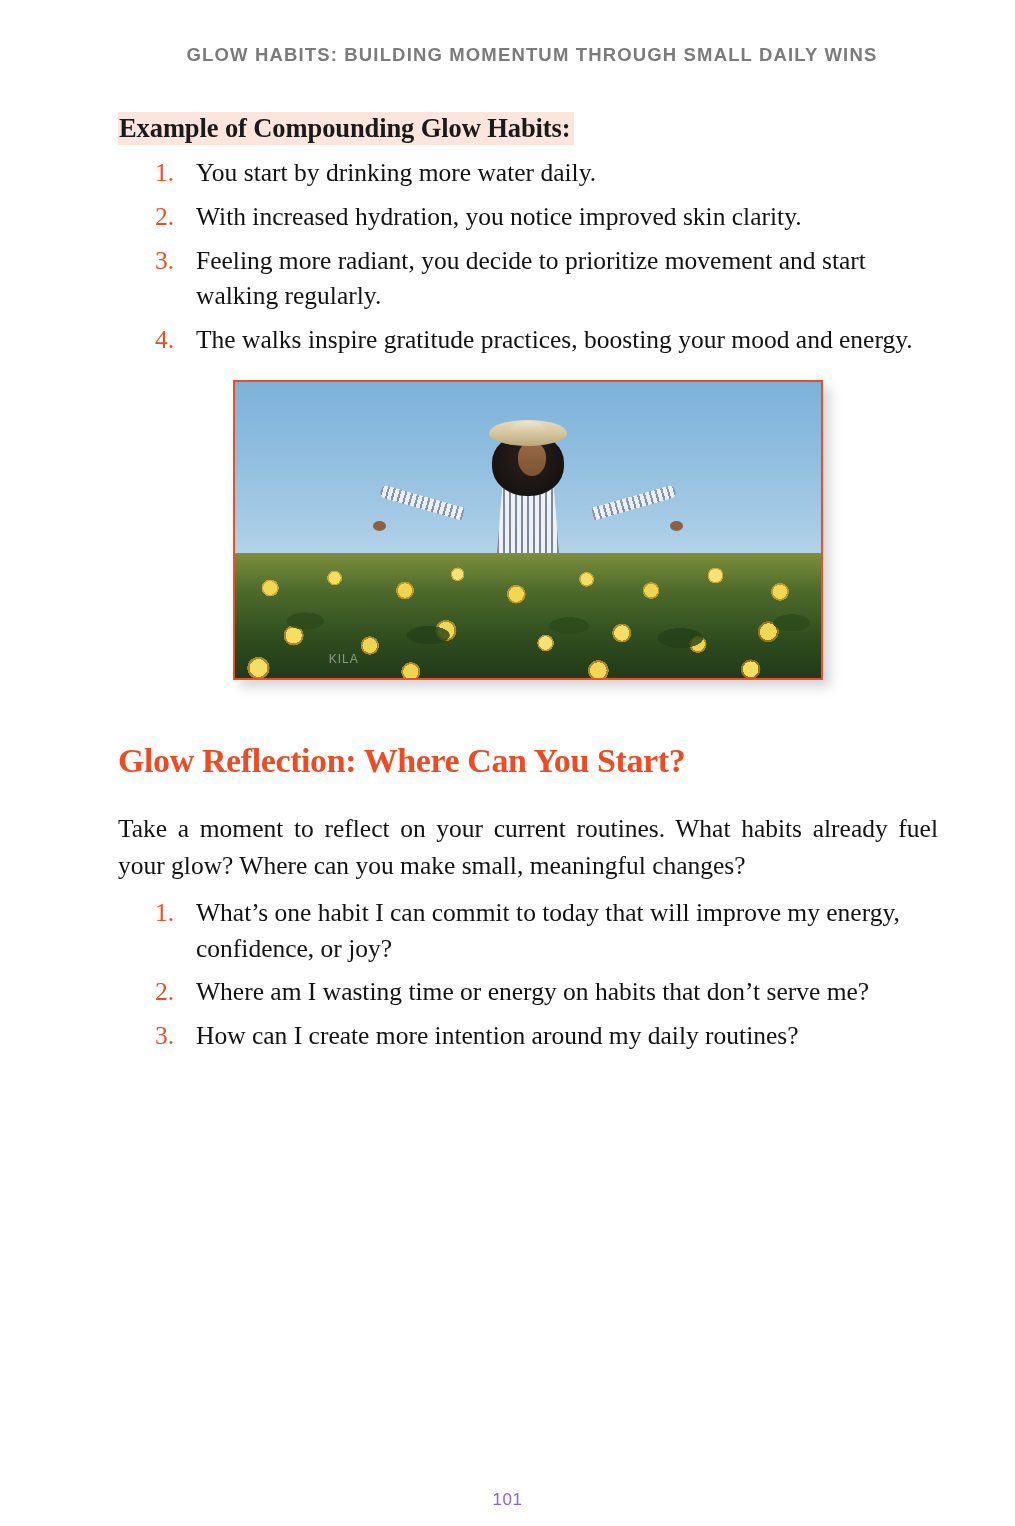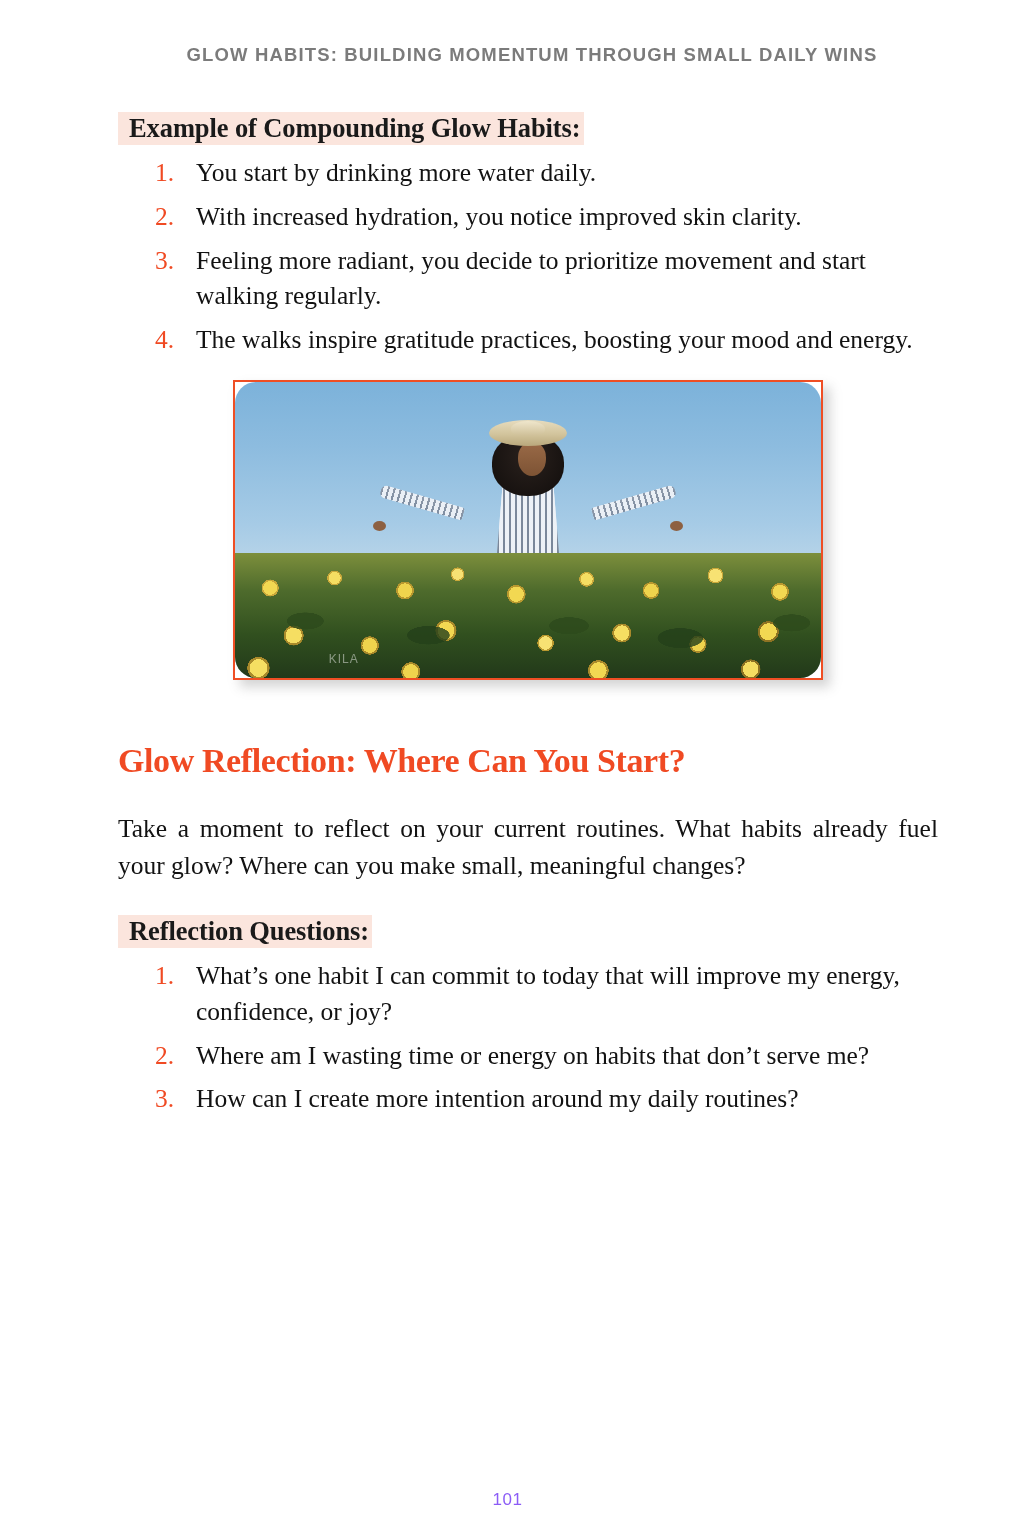--- a/index.html
+++ b/index.html
@@ -49,21 +49,21 @@
   .sub-head {
     font-size: 26.5px;
     font-weight: 700;
     line-height: 1.25;
     letter-spacing: -0.1px;
     margin: 0;
     display: inline;
     background: #fbe5dd;
     box-decoration-break: clone;
     -webkit-box-decoration-break: clone;
-    padding: 1px 3px 2px 11px;
+    padding: 1px 3px 2px 1px;
   }
   .sub-head-wrap { margin: 0 0 6px 0; }
 
   
   ol.glow-list {
     margin: 0;
     padding: 0;
     list-style: none;
     counter-reset: glowitem;
   }
@@ -109,21 +109,20 @@
     inset: 0;
     overflow: hidden;
     background: linear-gradient(to bottom,
         #7cb2da 0%,
         #8dbcdf 22%,
         #a6cbe6 48%,
         #c2daea 68%,
         #d4e2ec 78%,
         #cfe0e8 82%,
         #cfe0e8 100%);
-    border-radius: 21px;
   }
   
   .treeline {
     position: absolute;
     left: 0; right: 0;
     top: 56%;
     height: 9%;
     background:
       radial-gradient(ellipse 40px 12px at 4% 70%, #4d6b44 0%, rgba(77,107,68,0) 72%),
       radial-gradient(ellipse 55px 14px at 14% 65%, #3f5d3a 0%, rgba(63,93,58,0) 72%),
@@ -317,23 +316,20 @@
           <div class="watermark">KILA</div>
         </div>
       </div>
     </div>
 
 
     <h2 class="section-head">Glow Reflection: Where Can You Start?</h2>
 
     <p class="body-par tight">Take a moment to reflect on your current routines. What habits already fuel your glow? Where can you make small, meaningful changes?</p>
 
-    <div class="sub-head-wrap" style="margin-top:30px;">
-      <span class="sub-head">Reflection Questions:</span>
-    </div>
 
     <ol class="glow-list">
       <li>What’s one habit I can commit to today that will improve my energy, confidence, or joy?</li>
       <li>Where am I wasting time or energy on habits that don’t serve me?</li>
       <li>How can I create more intention around my daily routines?</li>
     </ol>
 
   </div>
 
   <div class="page-number">101</div>

